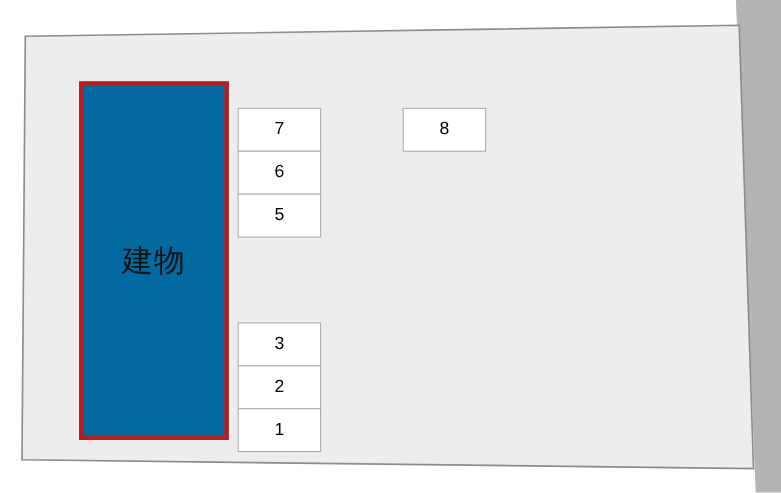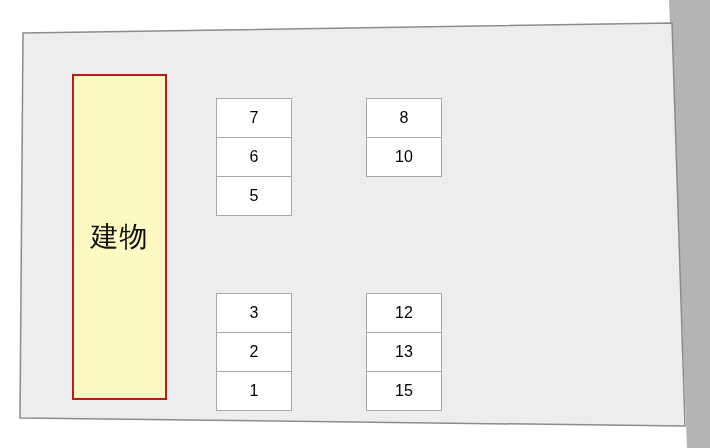--- a/index.html
+++ b/index.html
@@ -19,25 +19,25 @@
     position: absolute;
     left: 0;
     top: 0;
     width: 710px;
     height: 448px;
   }
   .building {
     position: absolute;
     left: 72px;
     top: 74px;
-    width: 95px;
+    width: 136px;
     height: 326px;
     box-sizing: border-box;
-    background: #fef9c3;
-    border: 2px solid #b91c1c;
+    background: #0369a1;
+    border: 4px solid #b91c1c;
     display: flex;
     align-items: center;
     justify-content: center;
   }
   .building-label {
     font-size: 28px;
     color: #111111;
     letter-spacing: 1px;
   }
   .space-group {
@@ -79,28 +79,22 @@
   </div>
 
   <div class="space-group group-ul">
     <div class="space">7</div>
     <div class="space">6</div>
     <div class="space">5</div>
   </div>
 
   <div class="space-group group-ur">
     <div class="space">8</div>
-    <div class="space">10</div>
   </div>
 
   <div class="space-group group-ll">
     <div class="space">3</div>
     <div class="space">2</div>
     <div class="space">1</div>
   </div>
 
-  <div class="space-group group-lr">
-    <div class="space">12</div>
-    <div class="space">13</div>
-    <div class="space">15</div>
-  </div>
 
 </div>
 
 </body></html>

